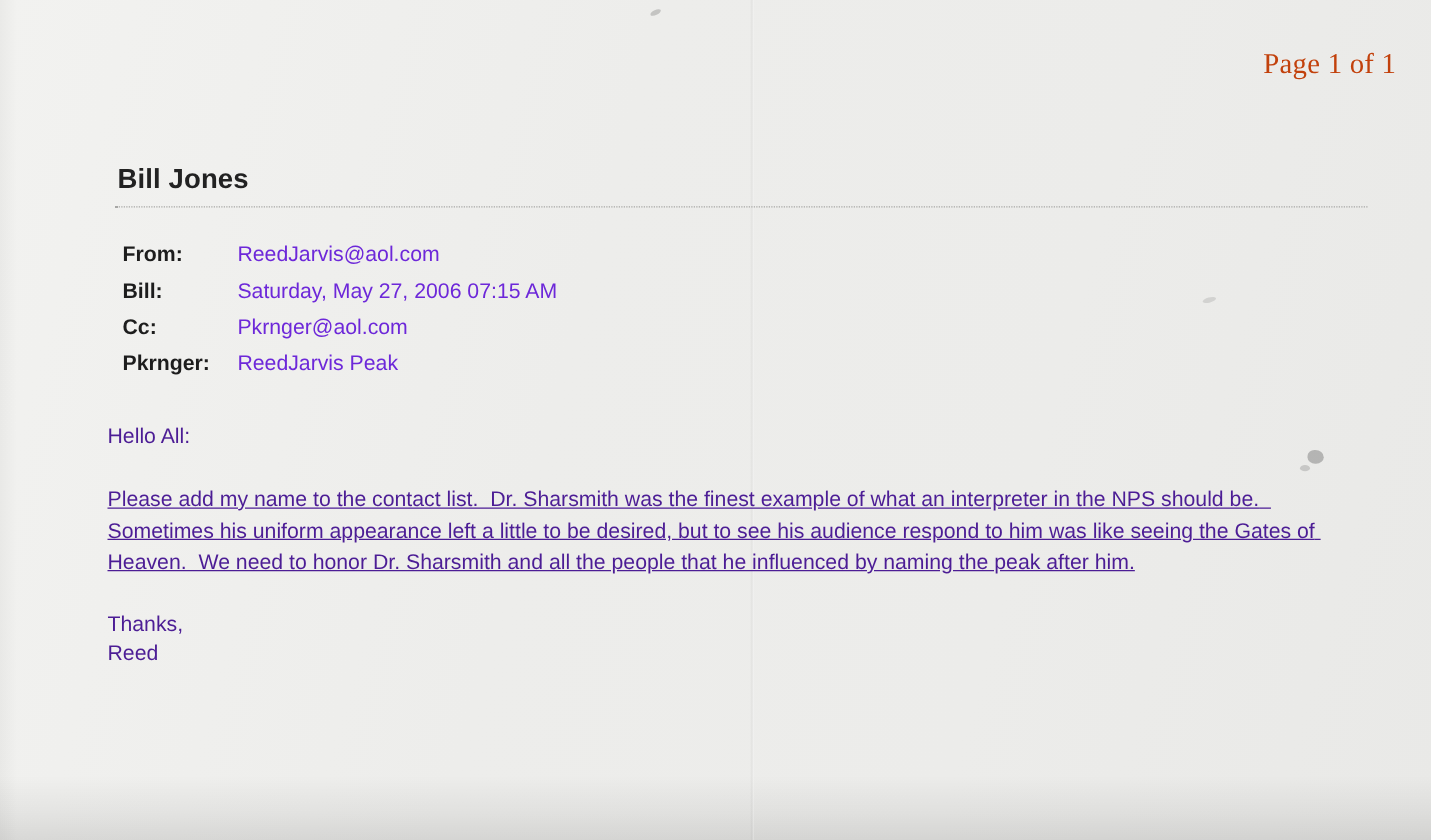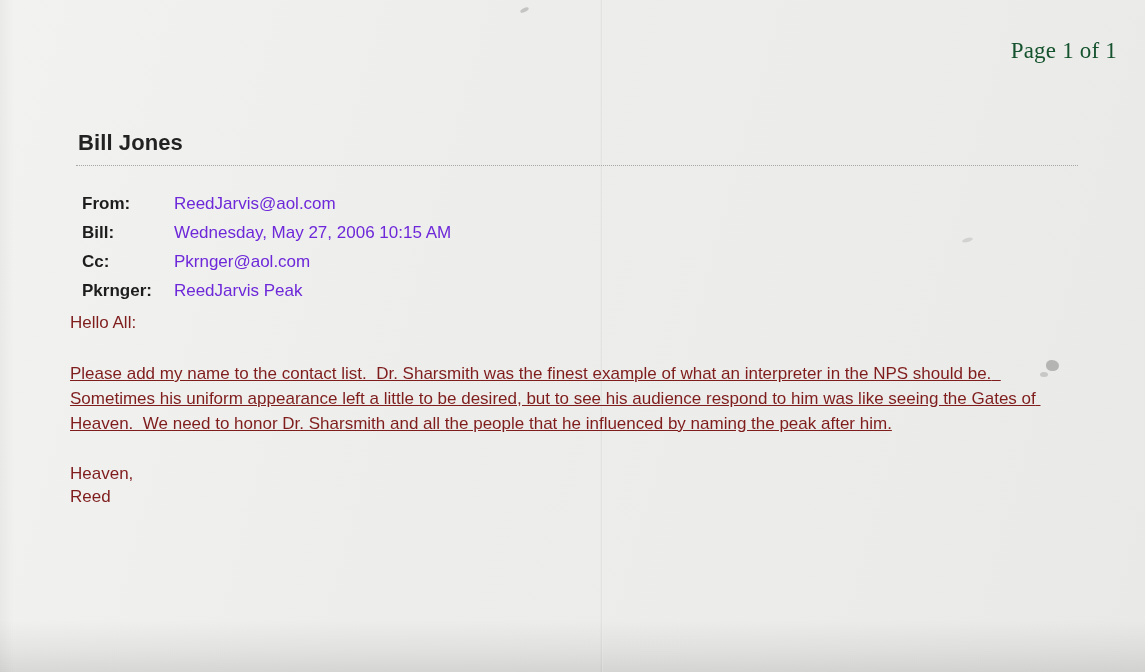--- a/index.html
+++ b/index.html
@@ -45,27 +45,27 @@
   .speck.s2 { left: 962px; top: 238px; width: 11px; height: 4px; transform: rotate(-15deg); background: rgba(110,110,110,0.20); }
   .speck.s3 { left: 1046px; top: 360px; width: 13px; height: 11px; border-radius: 45% 55% 50% 50%; background: rgba(100,100,100,0.40); }
   .speck.s4 { left: 1040px; top: 372px; width: 8px; height: 5px; background: rgba(120,120,120,0.30); }
 
   .page-number {
     position: absolute;
     right: 28px;
     top: 38px;
     font-family: "Liberation Serif", serif;
     font-size: 23px;
-    color: #14532d;
+    color: #c2410c;
     letter-spacing: 0.2px;
   }
 
   .content {
     position: absolute;
-    left: 76px;
+    left: 92px;
     top: 130px;
     width: 1020px;
   }
 
   .doc-title {
     font-size: 22px;
     font-weight: bold;
     letter-spacing: 0.1px;
     color: #222;
     margin: 0 0 9px 2px;
@@ -94,24 +94,25 @@
     font-weight: bold;
     padding-right: 22px;
     color: #1d1d1d;
   }
   table.headers td.value {
     font-weight: normal;
     color: #6d28d9;
   }
 
   .body-block {
+    margin-top: 26px;
     margin-left: -6px;
     font-size: 17px;
     line-height: 25px;
-    color: #7f1d1d;
+    color: #4c1d95;
   }
   .greeting { margin: 0 0 26px 0; }
   .paragraph {
     margin: 0 0 26px 0;
     width: 1015px;
     white-space: pre-wrap;
     text-decoration: underline;
   }
   .signoff { margin: 0; }
   .signoff div { line-height: 23px; }
@@ -134,35 +135,35 @@
   <div class="divider"></div>
 
   <table class="headers">
     <tbody>
         <tr>
       <td class="label">From:</td>
       <td class="value">ReedJarvis@aol.com</td>
     </tr>
     <tr>
       <td class="label">Bill:</td>
-      <td class="value">Wednesday, May 27, 2006 10:15 AM</td>
+      <td class="value">Saturday, May 27, 2006 07:15 AM</td>
     </tr>
     <tr>
       <td class="label">Cc:</td>
       <td class="value">Pkrnger@aol.com</td>
     </tr>
     <tr>
       <td class="label">Pkrnger:</td>
       <td class="value">ReedJarvis Peak</td>
     </tr>
   </tbody>
     </table>
 
   <div class="body-block">
     <p class="greeting">Hello All:</p>
     <p class="paragraph">Please add my name to the contact list.  Dr. Sharsmith was the finest example of what an interpreter in the NPS should be.  Sometimes his uniform appearance left a little to be desired, but to see his audience respond to him was like seeing the Gates of Heaven.  We need to honor Dr. Sharsmith and all the people that he influenced by naming the peak after him.</p>
     <div class="signoff">
-      <div>Heaven,</div>
+      <div>Thanks,</div>
       <div>Reed</div>
     </div>
   </div>
 
 </div>
 
 </body></html>

